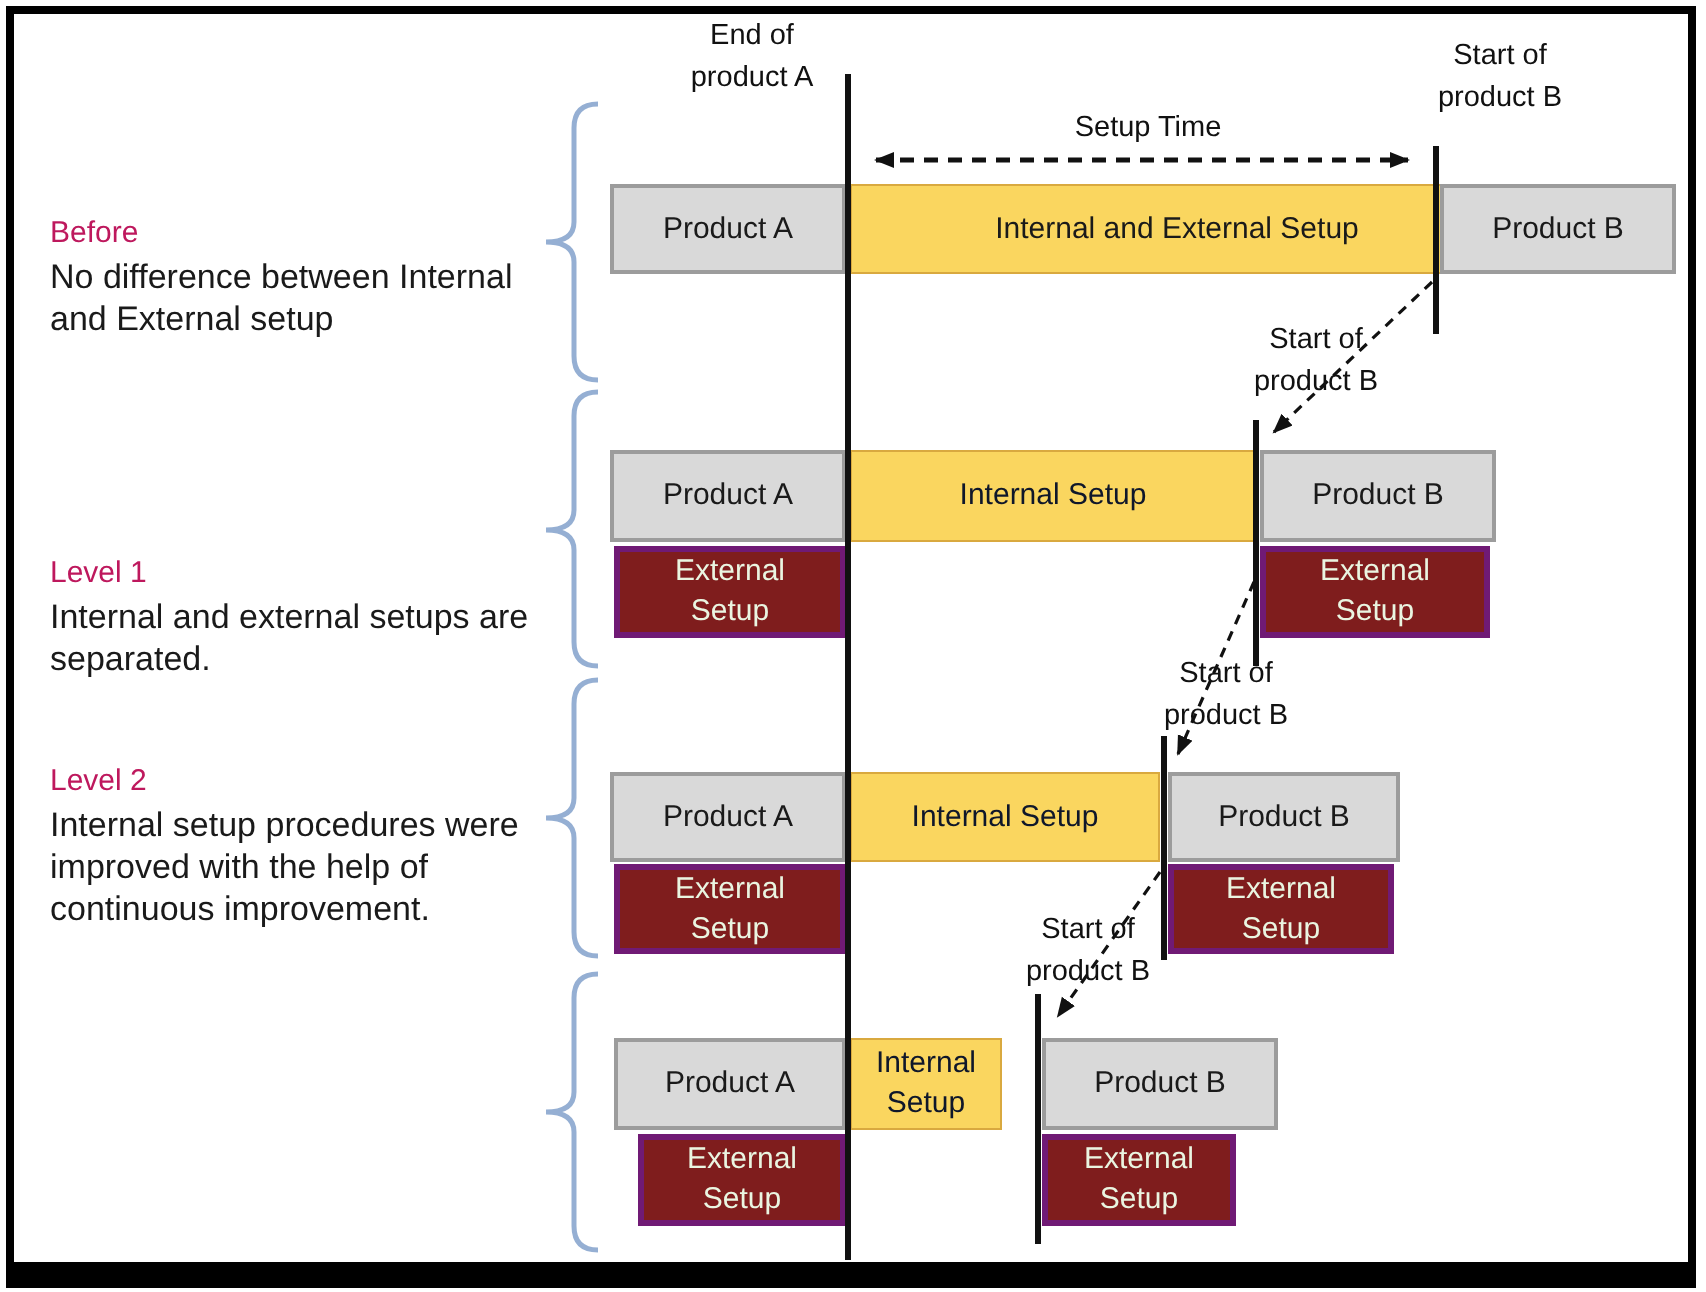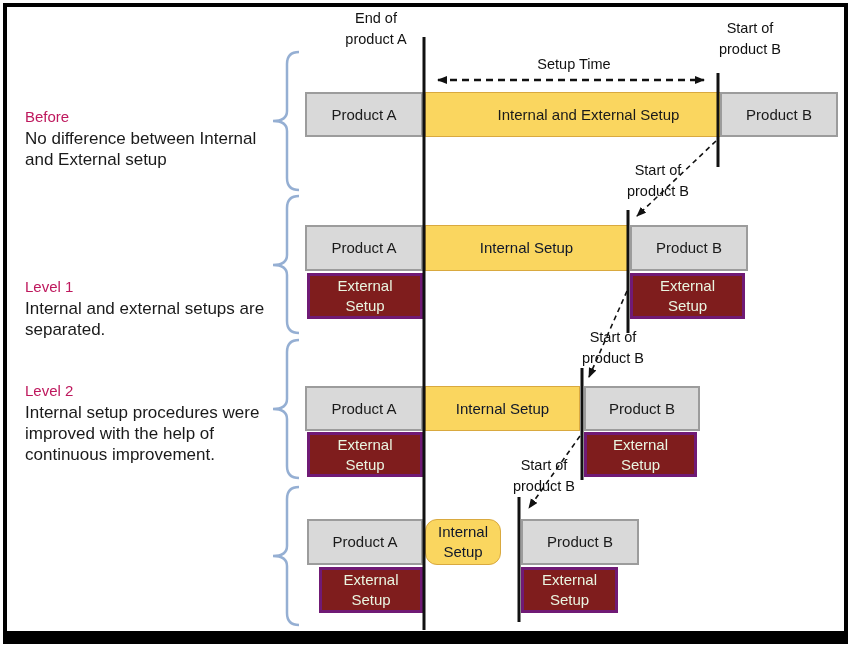--- a/index.html
+++ b/index.html
@@ -74,21 +74,21 @@
 
   <div class="bar gray" style="left:305px;top:386px;width:118px;height:45px;">Product A</div>
   <div class="bar yellow red" style="left:425px;top:386px;width:155px;height:45px;">Internal Setup</div>
   <div class="bar gray" style="left:584px;top:386px;width:116px;height:45px;">Product B</div>
   <div class="bar green" style="left:307px;top:432px;width:116px;height:45px;">External
 Setup</div>
   <div class="bar green" style="left:584px;top:432px;width:113px;height:45px;">External
 Setup</div>
 
   <div class="bar gray" style="left:307px;top:519px;width:116px;height:46px;">Product A</div>
-  <div class="bar yellow red" style="left:425px;top:519px;width:76px;height:46px;border-radius:12px;">Internal
+  <div class="bar yellow red" style="left:425px;top:519px;width:76px;height:46px;">Internal
 Setup</div>
   <div class="bar gray" style="left:521px;top:519px;width:118px;height:46px;">Product B</div>
   <div class="bar green" style="left:319px;top:567px;width:104px;height:46px;">External
 Setup</div>
   <div class="bar green" style="left:521px;top:567px;width:97px;height:46px;">External
 Setup</div>
 
   <svg class="overlay" width="853" height="646" viewBox="0 0 853 646">
     <defs>
       <marker id="arr" markerWidth="12" markerHeight="10" refX="9" refY="4" orient="auto" markerUnits="userSpaceOnUse">

